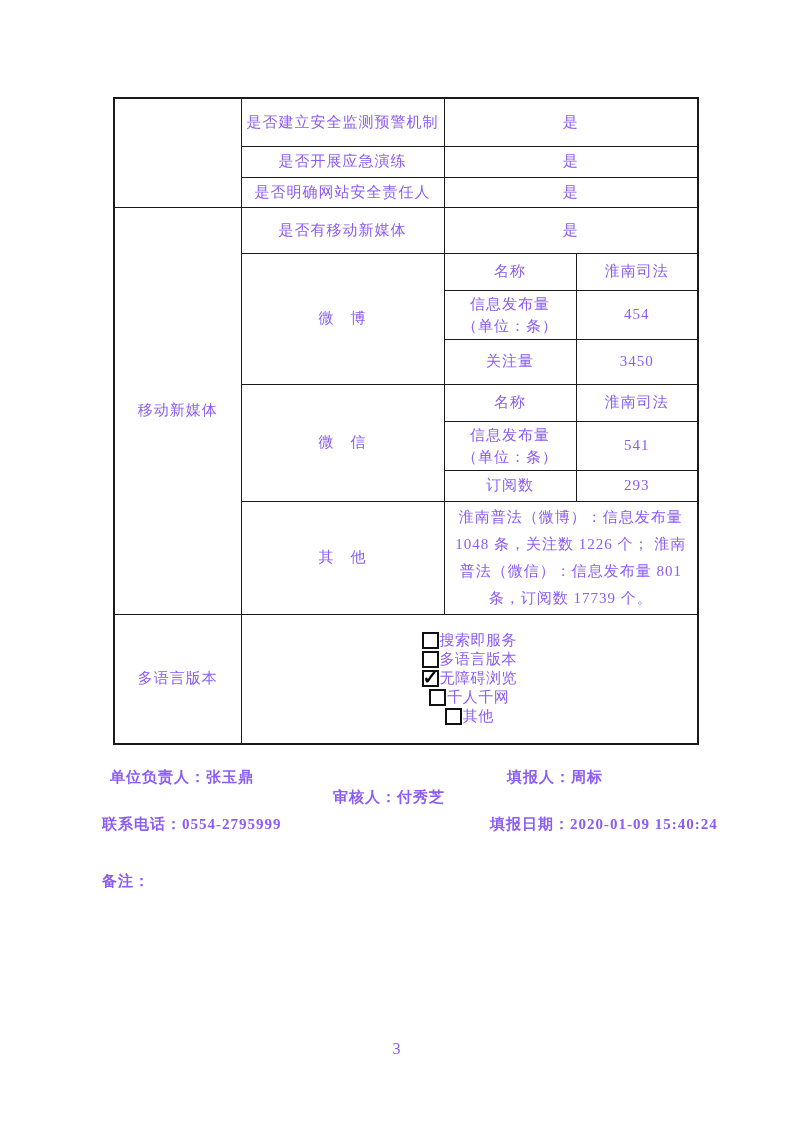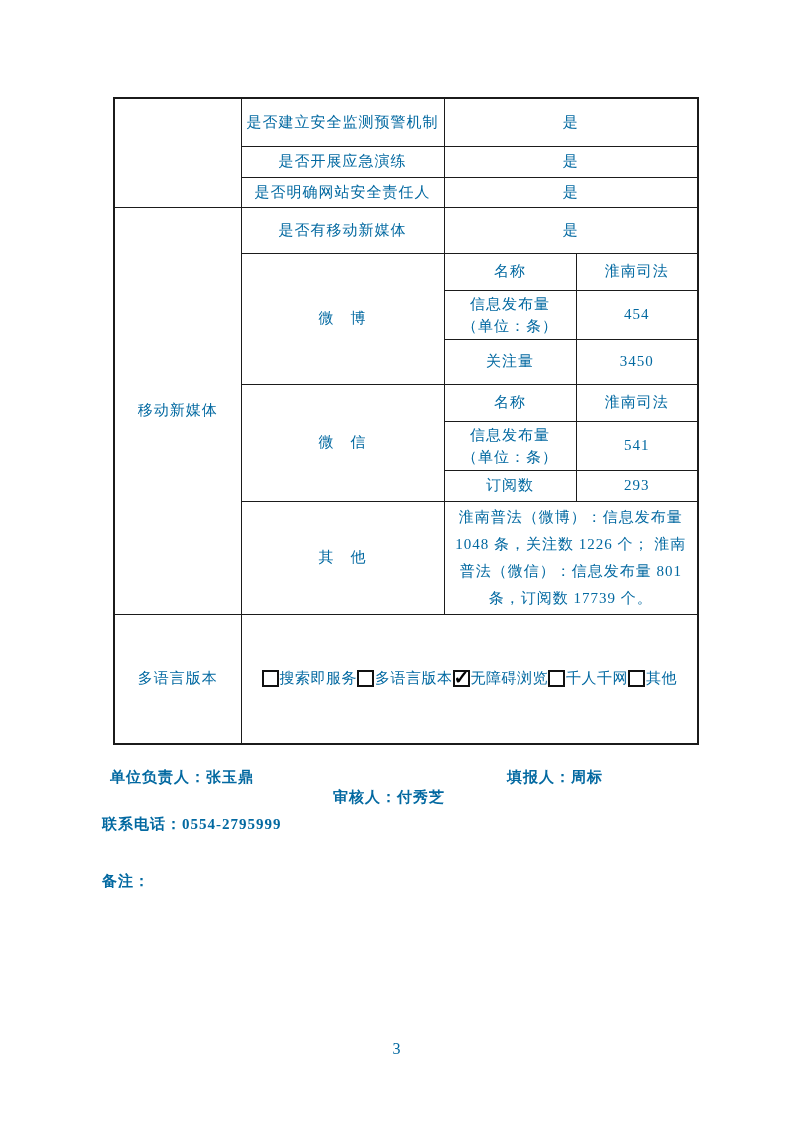--- a/index.html
+++ b/index.html
@@ -1,21 +1,21 @@
 <!DOCTYPE html>
 <html><head>
 <meta charset="utf-8">
 <style>
   html,body{margin:0;padding:0;background:#888;}
   .page{
     position:relative;
     width:793px;height:1122px;
     background:#ffffff;
     font-family:"Liberation Serif","DejaVu Serif",serif;
-    color:#0369a1;
+    color:#8b5cf6;
     overflow:hidden;
     margin:0 auto;
   }
   
   table.report{
     position:absolute;left:113px;top:97px;
     width:584px;
     border-collapse:collapse;
     table-layout:fixed;
     border:2px solid #1b1b1b;
@@ -33,21 +33,21 @@
   .lbl-2line div{line-height:22px;}
   td.other-cell{
     text-align:justify;
     text-align-last:center;
     line-height:27px;
     padding:4px 12px;
     letter-spacing:0.5px;
   }
   
   td.cb-cell{padding:0 6px;}
-  .cb-row{display:flex;justify-content:center;align-items:center;flex-wrap:nowrap;}
+  .cb-row{display:flex;justify-content:center;align-items:center;flex-wrap:nowrap;flex-direction:column;}
   .cb-item{display:inline-flex;align-items:center;white-space:nowrap;}
   .cb-box{
     width:13px;height:13px;
     border:2px solid #111;
     display:inline-block;
     position:relative;
     margin-right:1px;
     flex:none;
   }
   .cb-box.checked::after{
@@ -172,18 +172,19 @@
       </td>
     </tr>
   </tbody>
     </table>
 
   <span class="f-item" style="left:110px;top:768px"><span>单位负责人：</span><span>张玉鼎</span></span>
   <span class="f-item" style="left:333px;top:788px"><span>审核人：</span><span>付秀芝</span></span>
   <span class="f-item" style="left:507px;top:768px"><span>填报人：</span><span>周标</span></span>
 
   <span class="f-item" style="left:102px;top:815px"><span>联系电话：</span><span>0554-2795999</span></span>
+  <span class="f-item" style="left:490px;top:815px"><span>填报日期：</span><span>2020-01-09 15:40:24</span></span>
 
   <span class="f-item" style="left:102px;top:872px"><span>备注：</span></span>
 
   <div class="pageno">3</div>
 
 </div>
 
 </body></html>

